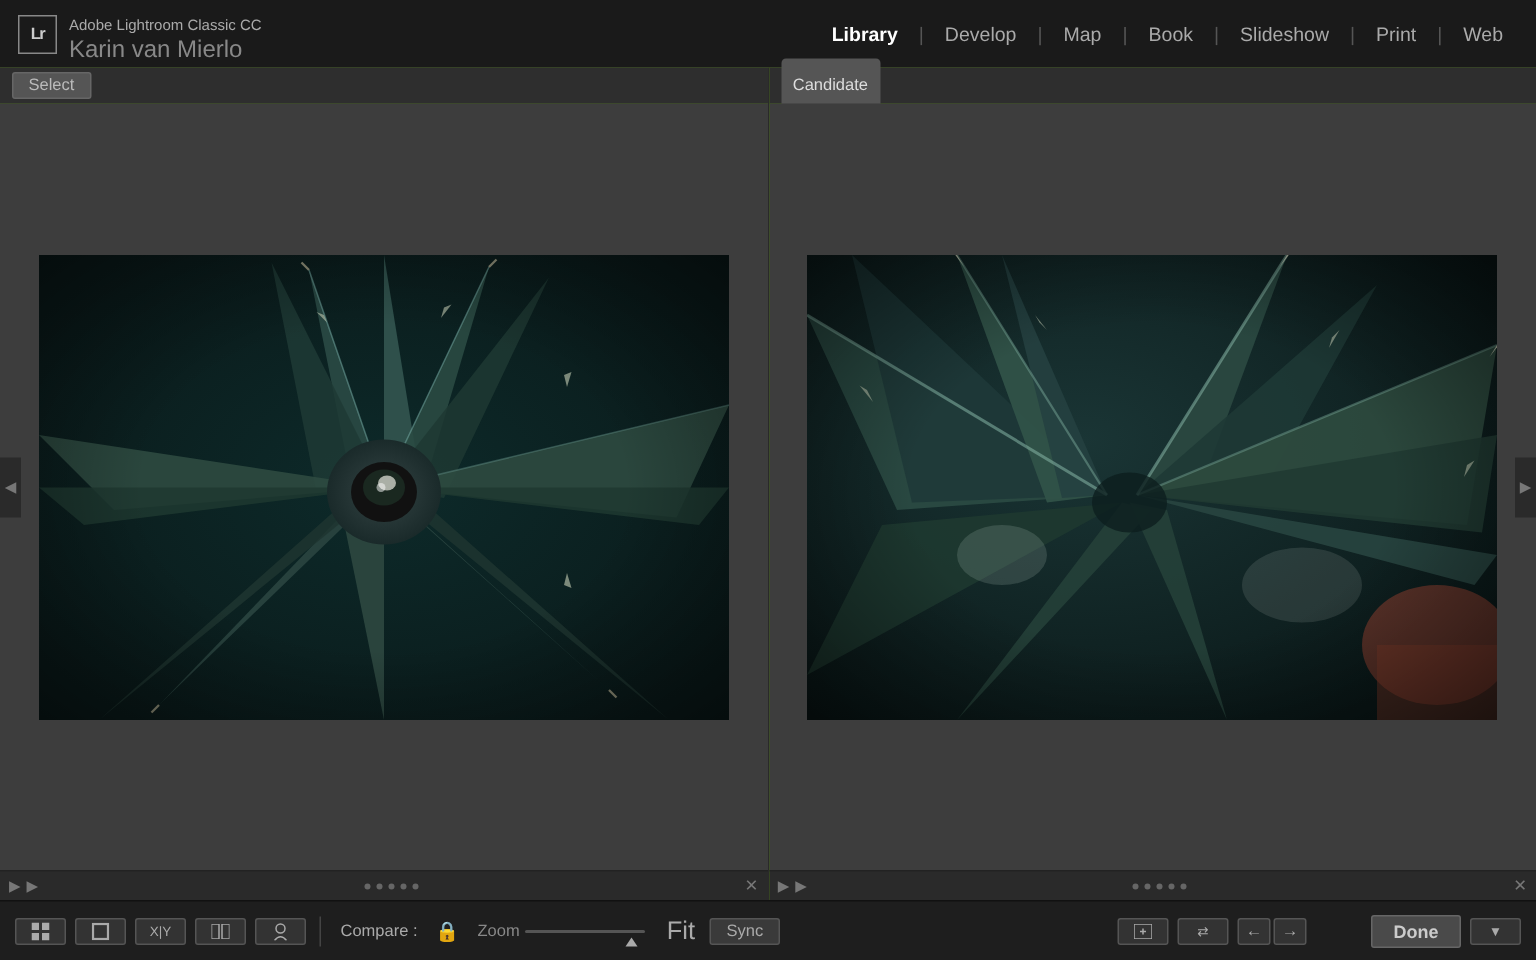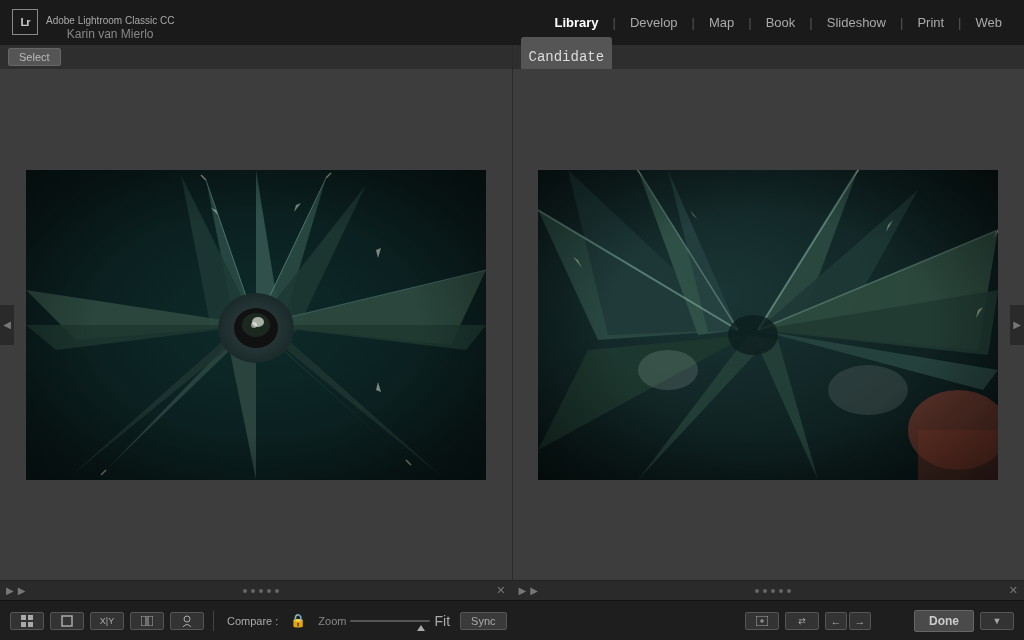--- a/index.html
+++ b/index.html
@@ -45,24 +45,23 @@
       display: flex;
       flex-direction: column;
       margin-top: 11px;
     }
     #app-title {
       font-size: 10px;
       color: #aaa;
       line-height: 1.2;
     }
     #app-user {
-      font-size: 12px;
+      font-size: 16px;
       color: #888;
       line-height: 1.2;
-      text-align: center;
     }
     #nav-menu {
       display: flex;
       align-items: center;
       gap: 4px;
     }
     .nav-item {
       padding: 4px 10px;
       font-size: 13px;
       color: #aaa;
@@ -98,28 +97,27 @@
     
     .panel-label-bar {
       height: 24px;
       background: #2e2e2e;
       display: flex;
       align-items: center;
       padding: 0 8px;
       gap: 8px;
     }
     .panel-label {
-      font-size: 14px;
+      font-size: 11px;
       color: #bbb;
       background: #444;
       padding: 12px 8px;
       border-top-left-radius: 3px;
       border-top-right-radius: 3px;
       cursor: pointer;
-      font-family: Liberation Mono, monospace;
     }
     .panel-label.active {
       background: #555;
       color: #ddd;
     }
     .select-btn {
       font-size: 11px;
       color: #bbb;
       background: #555;
       padding: 2px 10px;
@@ -282,23 +280,23 @@
       align-items: center;
       position: relative;
     }
     .zoom-slider-track {
       width: 100%;
       height: 2px;
       background: #555;
       border-radius: 1px;
     }
     .zoom-fit-label {
-      font-size: 14px;
+      font-size: 17px;
       color: #aaa;
-      margin-left: 0;
+      margin-left: 10px;
     }
     .zoom-indicator {
       position: absolute;
       bottom: -3px;
       right: 5px;
       width: 0;
       height: 0;
       border-left: 4px solid transparent;
       border-right: 4px solid transparent;
       border-bottom: 6px solid #aaa;

